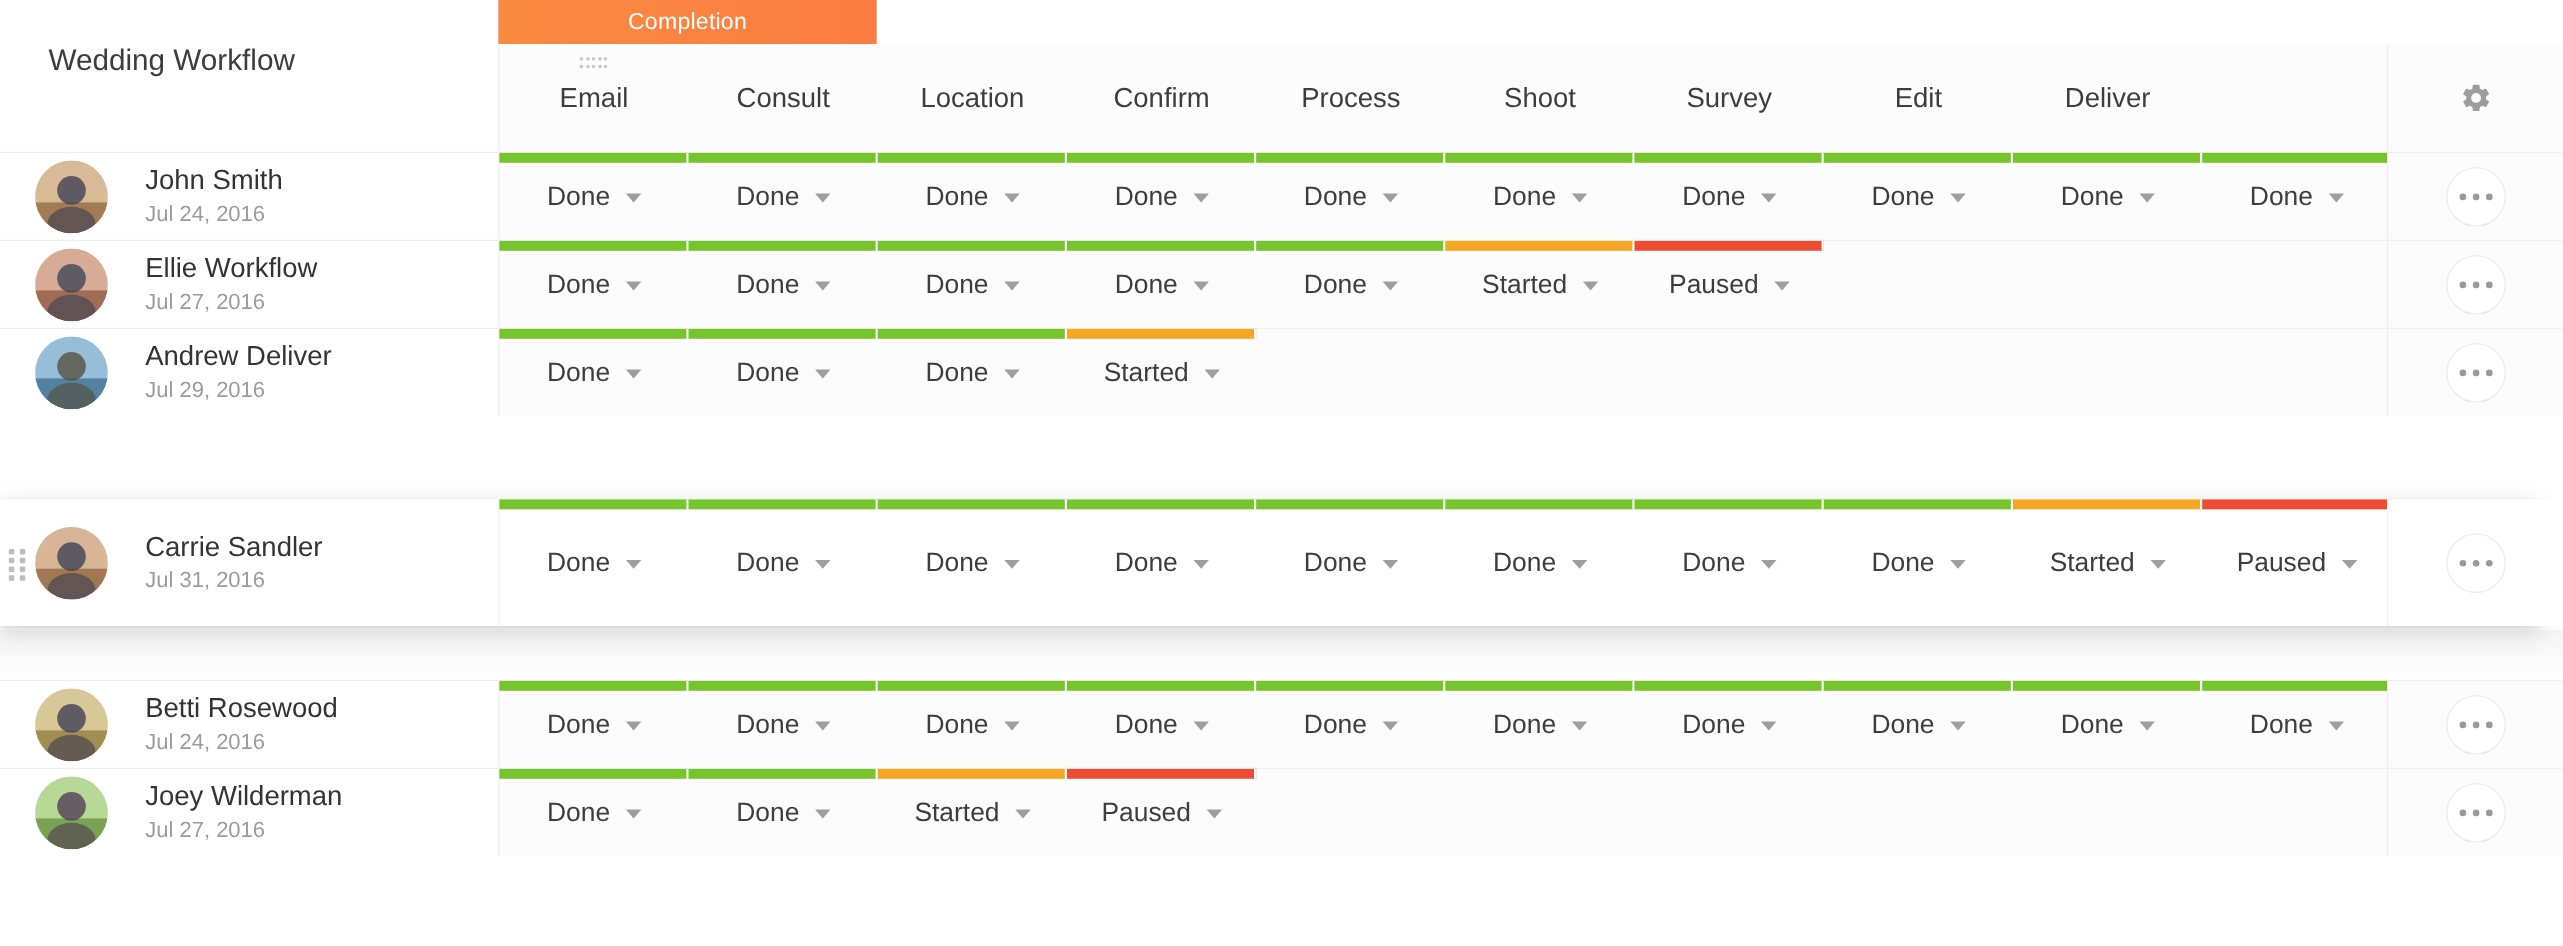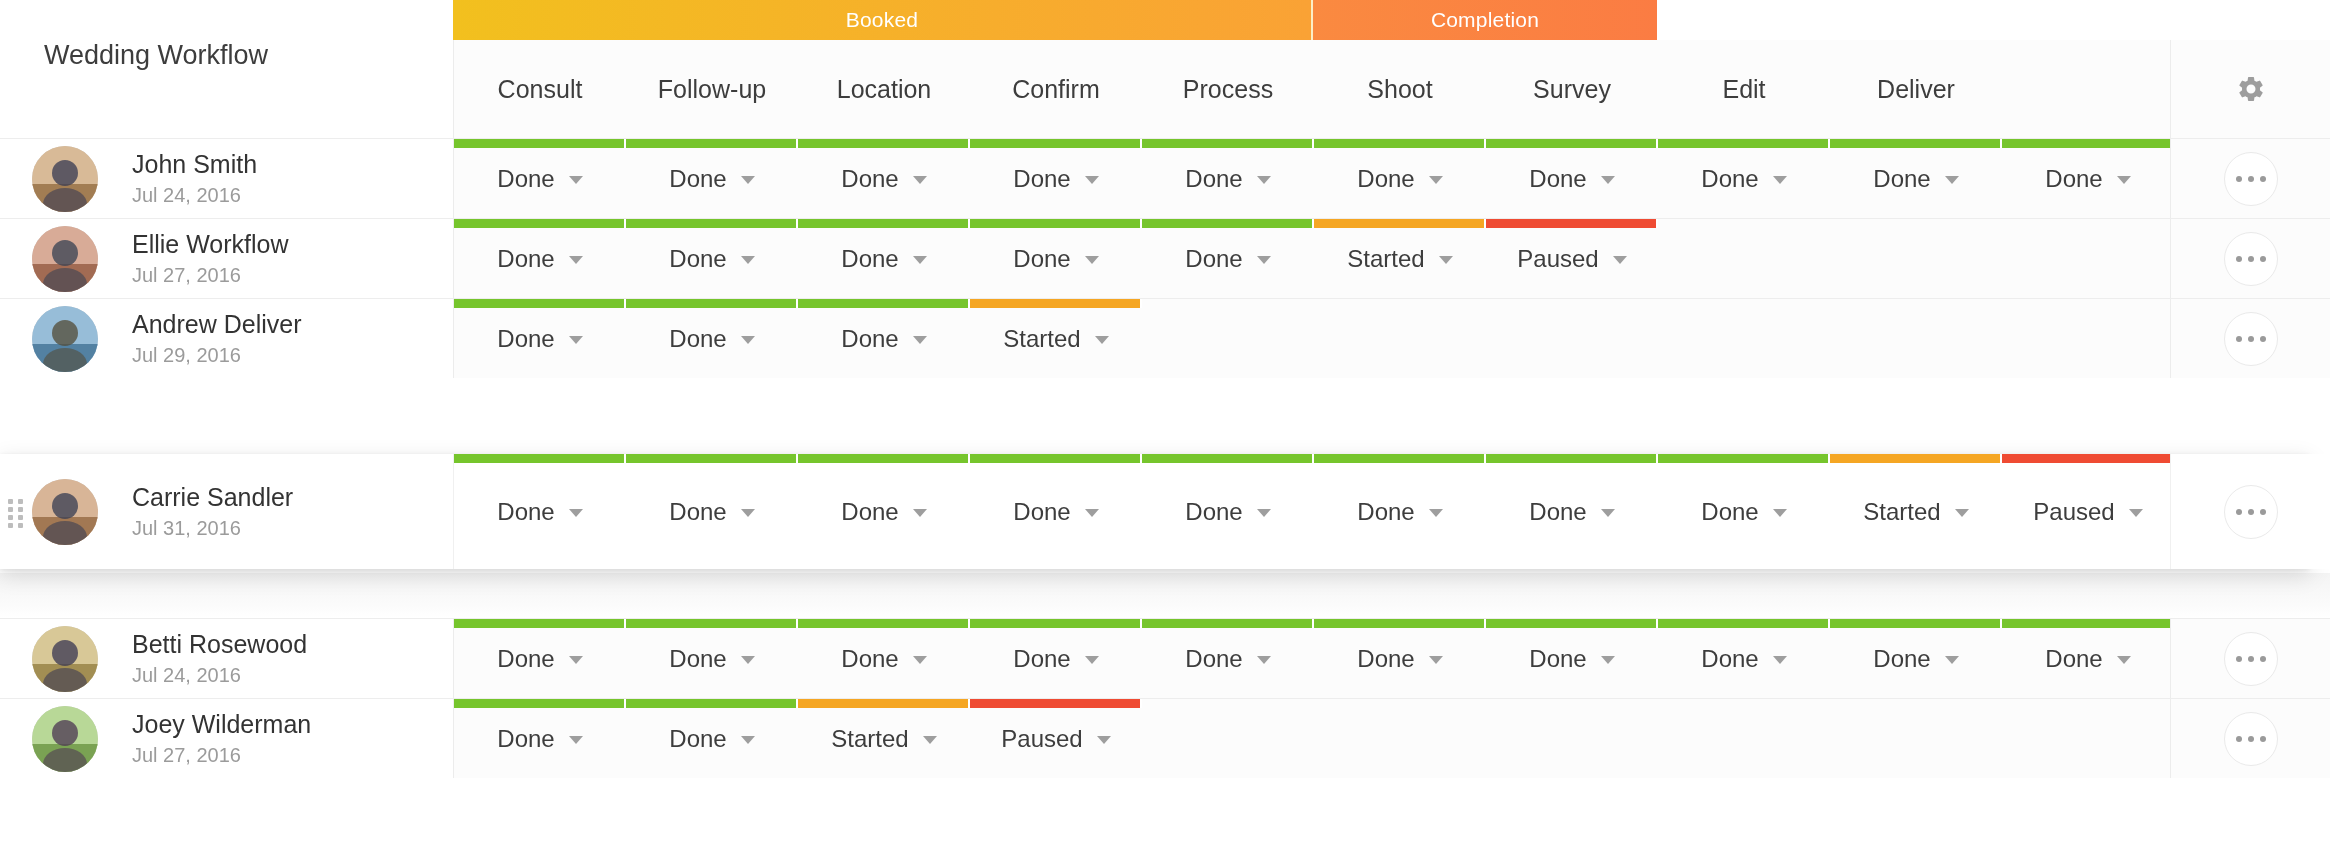--- a/index.html
+++ b/index.html
@@ -236,38 +236,47 @@
     background: linear-gradient(180deg, #f4f4f4 0%, #fbfbfb 70%, #ffffff 100%);
     z-index: 1;
   }
 </style>
 </head>
 <body>
 
 <div id="app">
 
   <div class="phase-band-row">
-      <div class="phase-band" style="width: 860px; background: linear-gradient(90deg, rgb(242, 192, 30), rgb(250, 162, 53));">
-        <span>Booked</span>
-      </div>
       <div class="phase-band" style="width: 344px; background: linear-gradient(90deg, rgb(250, 138, 64), rgb(251, 124, 67));">
         <span>Completion</span>
       </div>
     </div>
 
   <div class="header-row">
     <div class="header-left">
       <div class="workflow-title">Wedding Workflow</div>
     </div>
     <div class="header-cols">
         <div class="header-cell">
+          <span class="col-drag-dots">
+            <i></i>
+            <i></i>
+            <i></i>
+            <i></i>
+            <i></i>
+            <i></i>
+            <i></i>
+            <i></i>
+            <i></i>
+            <i></i>
+          </span>
+          <span>Email</span>
+        </div>
+        <div class="header-cell">
           <span>Consult</span>
-        </div>
-        <div class="header-cell">
-          <span>Follow-up</span>
         </div>
         <div class="header-cell">
           <span>Location</span>
         </div>
         <div class="header-cell">
           <span>Confirm</span>
         </div>
         <div class="header-cell">
           <span>Process</span>
         </div>

